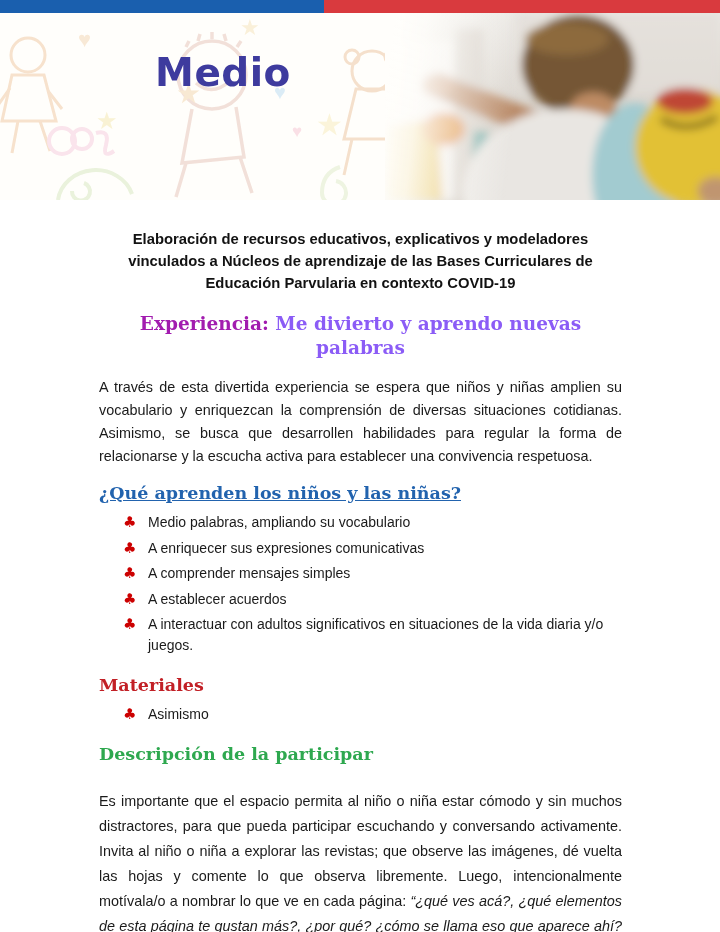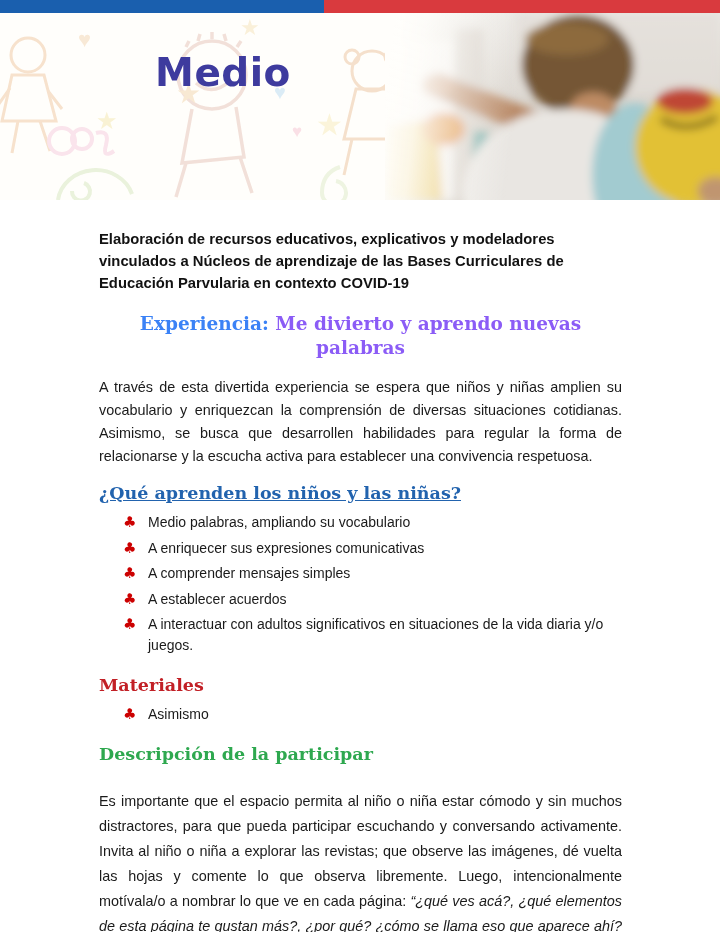--- a/index.html
+++ b/index.html
@@ -31,29 +31,29 @@
   .photo svg { display:block; }
   .photo-fade {
     position:absolute; inset:0;
     background:linear-gradient(97deg, #fffefb 3%, rgba(255,254,251,0.88) 12%, rgba(255,254,251,0) 40%);
   }
 
   
   main { padding:28px 98px 0 99px; }
 
   .doc-title {
-    margin:0 0 18px 0; color:#121212;
+    margin:0 0 18px 0; text-align:center; color:#121212;
     font-size:14.8px; font-weight:bold; line-height:22px;
   }
 
   .exp-heading {
     margin:0 0 16px 0; text-align:center;
     font-family:"DejaVu Serif", serif; font-weight:bold; font-size:18.5px; line-height:24px;
   }
-  .exp-label { color:#3b82f6; }
+  .exp-label { color:#a21caf; }
   .exp-value { color:#8b5cf6; }
 
   .body-par {
     margin:0; color:#1a1a1a; font-size:14.4px; line-height:23px; text-align:justify;
   }
 
   h2.section-h {
     font-family:"DejaVu Serif", serif; font-weight:bold; font-size:17.5px;
     margin:0; line-height:22px;
   }

